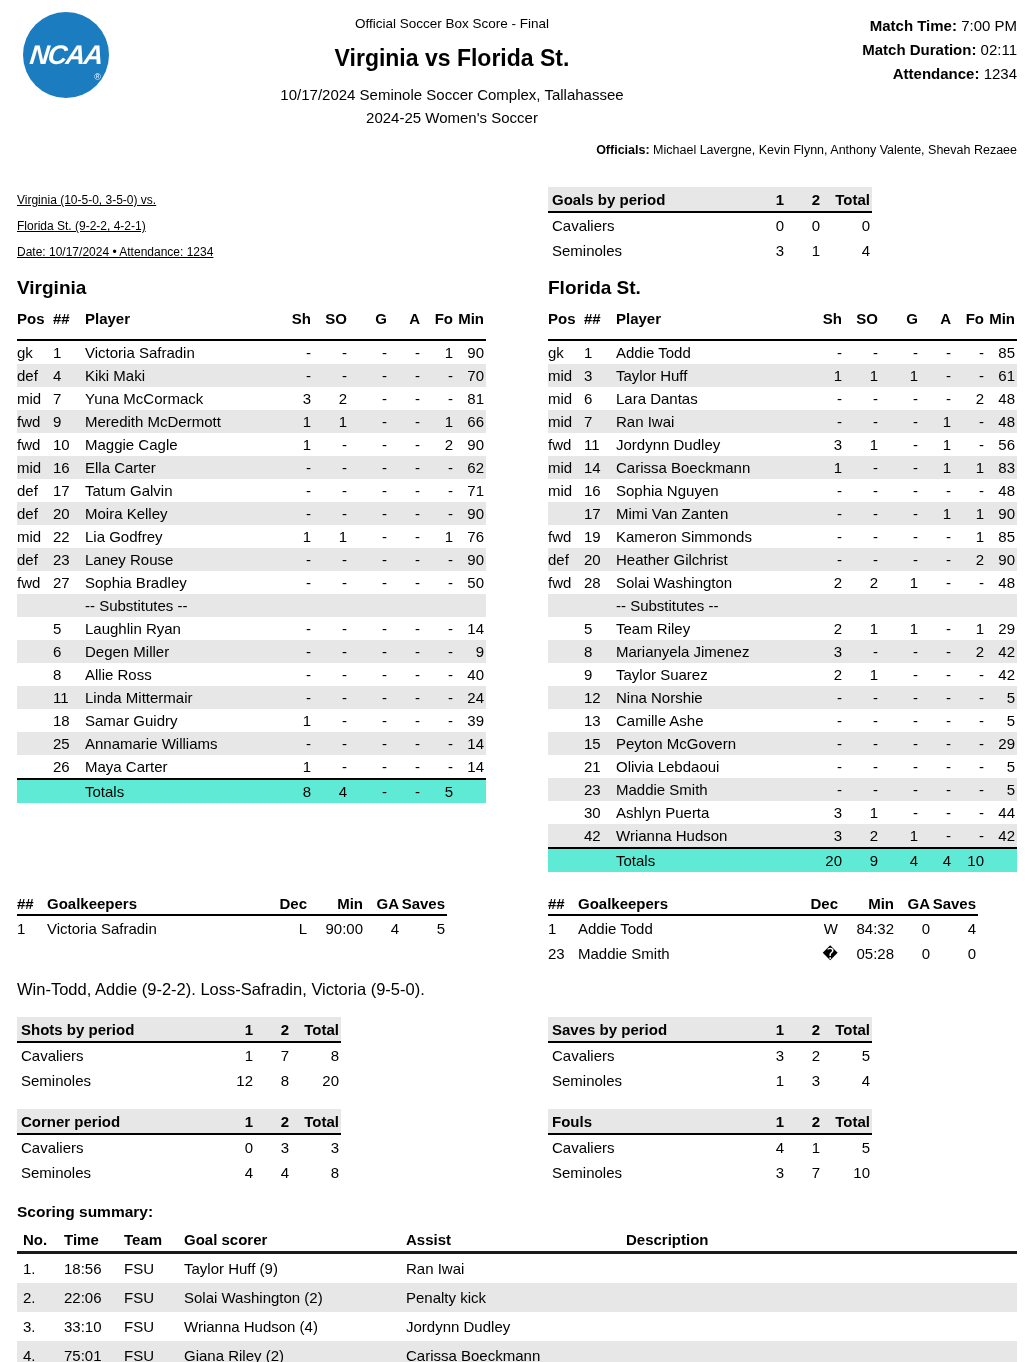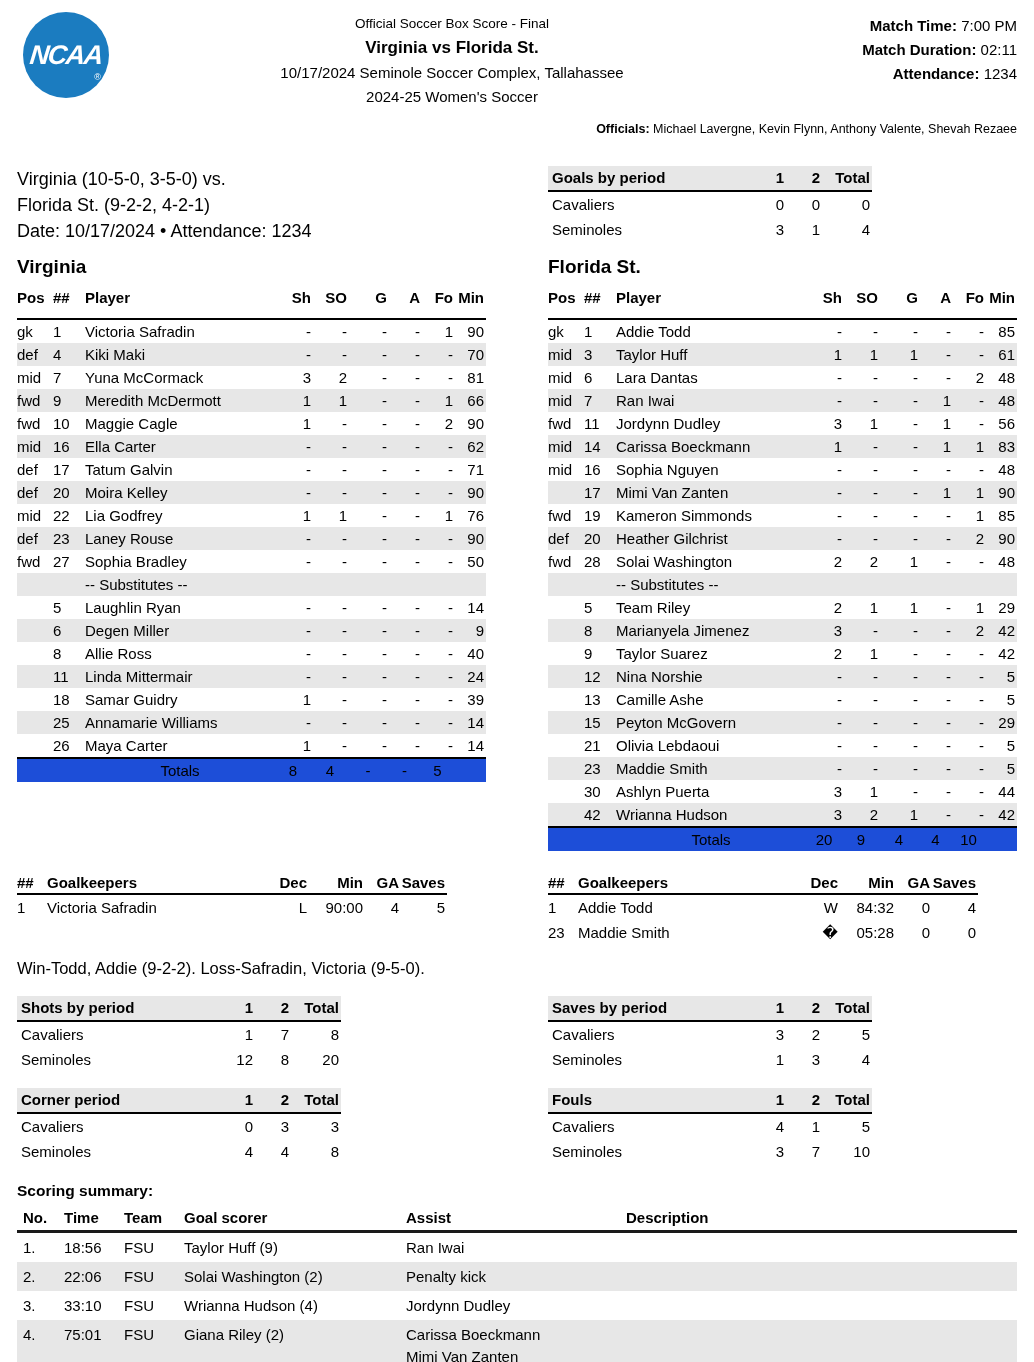--- a/index.html
+++ b/index.html
@@ -17,39 +17,39 @@
     display:flex;align-items:center;justify-content:center;
     margin-left:6px;margin-top:2px;position:relative;
   }
   .logo .ncaa{
     color:#fff;font-weight:bold;font-style:italic;
     font-size:27px;letter-spacing:-1.5px;transform:skew(-6deg);
   }
   .logo .reg{position:absolute;right:8px;bottom:16px;color:#fff;font-size:9px;}
   .hdr-center{text-align:center;padding-top:4px;line-height:1.55;}
   .hdr-center .rpt{font-size:13.5px;}
-  .hdr-center .matchup{font-size:17px;font-weight:bold;margin:0 0;}
+  .hdr-center .matchup{font-size:23px;font-weight:bold;margin:6px 0;}
   .hdr-center .sub{font-size:15px;}
   .hdr-right{text-align:right;font-size:15px;line-height:1.6;padding-top:4px;}
   .officials{text-align:right;font-size:12.5px;margin-top:14px;}
   
   .content{display:grid;grid-template-columns:469px 469px;column-gap:62px;margin-top:30px;}
-  .meta{font-size:18px;line-height:26px;}
+  .meta{font-size:12px;line-height:26px;text-decoration:underline;}
   .section-title{font-size:19px;font-weight:bold;margin:12px 0 4px 0;}
   
   table{border-collapse:collapse;table-layout:fixed;font-size:15px;}
   th,td{overflow:hidden;white-space:nowrap;padding:0;text-align:left;vertical-align:top;}
   th{font-weight:bold;}
   .num{text-align:right;padding-right:2px;}
   
   table.box{width:469px;}
   table.box thead th{height:24px;border-bottom:2px solid #000;vertical-align:bottom;padding-bottom:12px;}
   table.box tbody td{height:23px;line-height:23px;}
   tr.alt td{background:#e7e7e7;}
-  tr.totals td{border-top:2px solid #000;background:#1d4ed8;text-align:center;}
+  tr.totals td{border-top:2px solid #000;background:#5eead4;}
   
   table.gk{width:430px;margin-top:16px;}
   table.gk thead th{height:24px;border-bottom:2px solid #000;vertical-align:bottom;padding-bottom:2px;}
   table.gk tbody td{height:25px;line-height:25px;}
   .result-line{font-size:16.5px;margin:14px 0 2px 0;}
   
   table.period{width:324px;margin-top:16px;}
   table.period thead th{height:24px;background:#e7e7e7;border-bottom:2px solid #000;vertical-align:middle;}
   table.period thead th:first-child{padding-left:4px;}
   table.period tbody td{height:25px;line-height:25px;}

